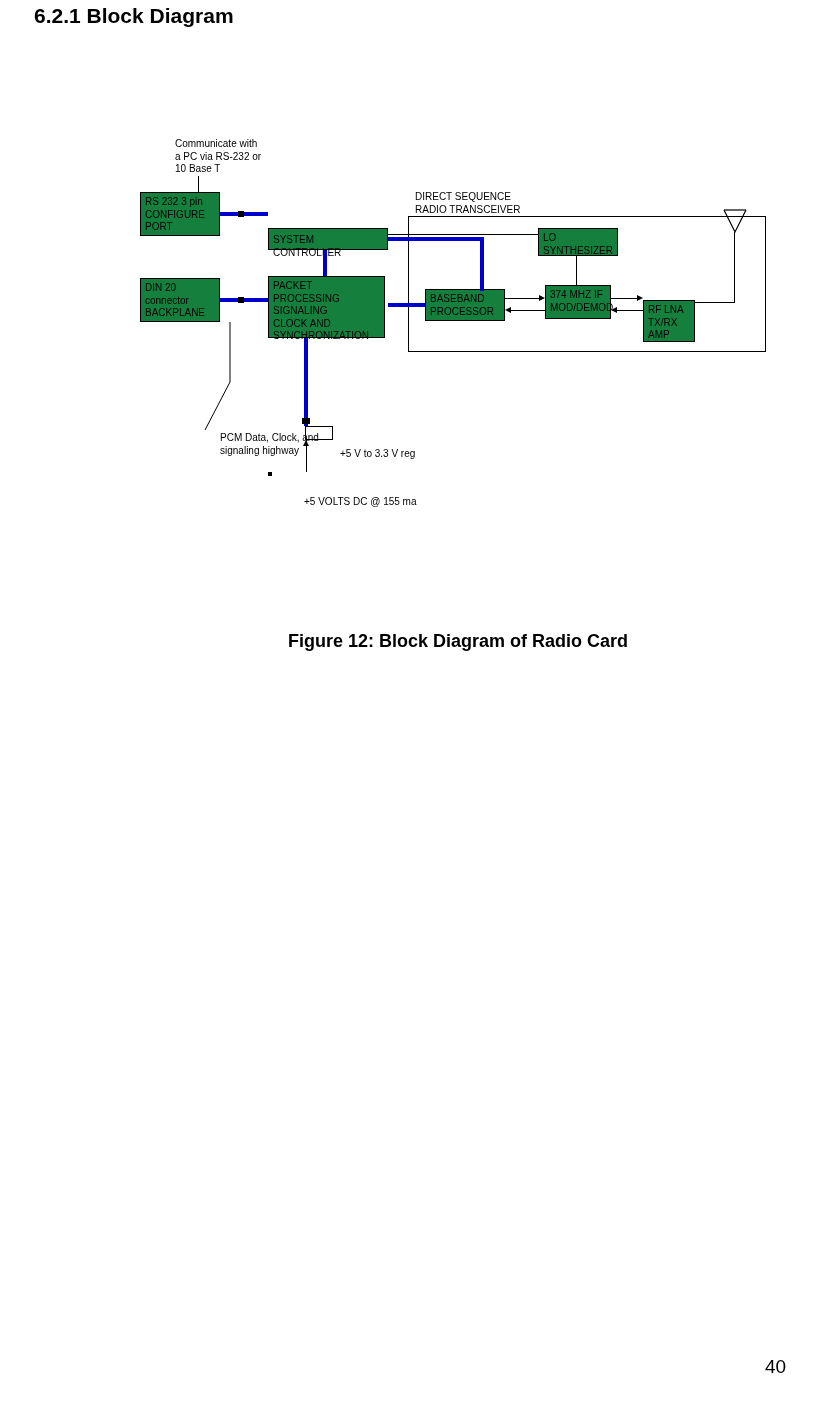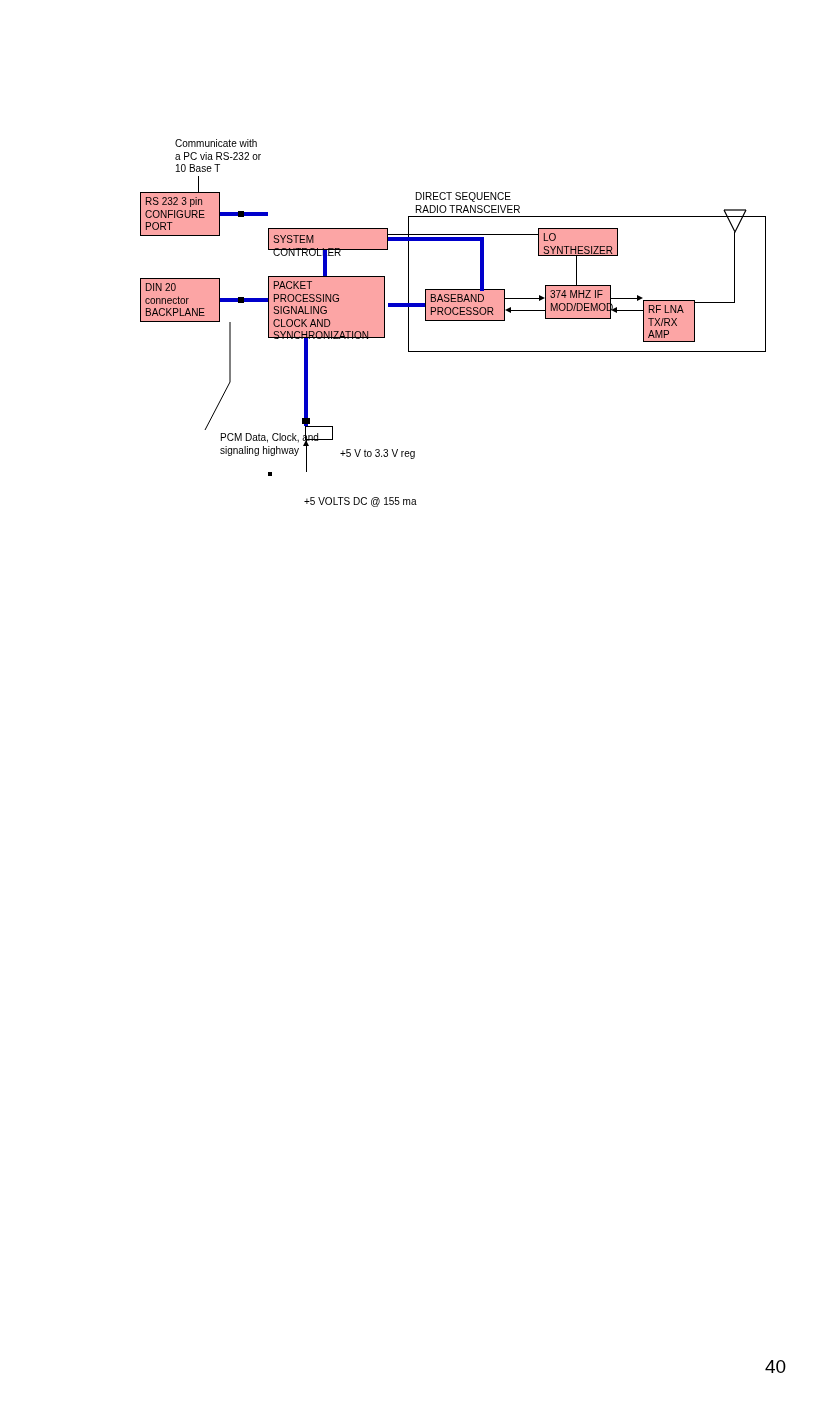--- a/index.html
+++ b/index.html
@@ -2,35 +2,36 @@
 <html><head>
 <meta charset="utf-8">
 <style>
   html,body{margin:0;padding:0;background:#fff;font-family:Arial,Helvetica,sans-serif;color:#000}
   .page{position:relative;width:829px;height:1416px}
   .section-heading{position:absolute;left:34px;top:4px;font-size:21px;font-weight:bold}
   .figure-caption{position:absolute;left:288px;top:631px;font-size:18px;font-weight:bold}
   .footer-title{position:absolute;left:140px;top:1356px;font-size:19px}
   .footer-pageno{position:absolute;left:765px;top:1356px;font-size:19px}
   .diagram{position:absolute;left:140px;top:120px;width:628px;height:340px}
-  .blk{position:absolute;border:1px solid #000;font-size:10px;color:#000;box-sizing:border-box;padding:3px 4px;line-height:1.25;background:#fca5a5}
+  .blk{position:absolute;border:1px solid #000;font-size:10px;color:#000;box-sizing:border-box;padding:3px 4px;line-height:1.25;background:#15803d}
   .lbl{position:absolute;font-size:10px;color:#000;line-height:1.25;white-space:pre}
   .group{position:absolute;border:1px solid #000;box-sizing:border-box}
   .bluewire{position:absolute;background:#0000cc}
   .thinwire{position:absolute;background:#000}
   .arrowR{position:absolute;width:0;height:0;border-top:3px solid transparent;border-bottom:3px solid transparent;border-left:6px solid #000}
   .arrowL{position:absolute;width:0;height:0;border-top:3px solid transparent;border-bottom:3px solid transparent;border-right:6px solid #000}
   .arrowU{position:absolute;width:0;height:0;border-left:3px solid transparent;border-right:3px solid transparent;border-bottom:6px solid #000}
   .pad{position:absolute;background:#000}
   .antenna{position:absolute}
 </style>
 </head>
 <body>
 <div class="page">
 
+<div class="section-heading">6.2.1  Block Diagram</div>
 
 <div class="diagram">
 
   <div class="lbl" style="left:35px;top:18px">Communicate with<br>a PC via RS-232 or<br>10 Base T</div>
   <div class="lbl" style="left:80px;top:312px">PCM Data, Clock, and<br>signaling highway</div>
   <div class="lbl" style="left:275px;top:71px">DIRECT SEQUENCE<br>RADIO TRANSCEIVER</div>
   <div class="lbl" style="left:200px;top:328px">+5 V to 3.3 V reg</div>
   <div class="lbl" style="left:164px;top:376px">+5 VOLTS DC @ 155 ma</div>
 
   <div class="group" style="left:268px;top:96px;width:358px;height:136px"></div>
@@ -84,16 +85,17 @@
 
   <div class="thinwire" style="left:128px;top:352px;width:4px;height:4px"></div>
   <div class="pad" style="left:98px;top:91px;width:6px;height:6px"></div>
   <div class="pad" style="left:98px;top:177px;width:6px;height:6px"></div>
   <div class="pad" style="left:162px;top:298px;width:8px;height:6px"></div>
   <div class="thinwire" style="left:166px;top:320px;width:1px;height:32px"></div>
   <div class="arrowU" style="left:163px;top:320px;border-bottom-color:#000"></div>
 
 </div>
 
+<div class="figure-caption">Figure 12: Block Diagram of Radio Card</div>
 
 <div class="footer-pageno">40</div>
 
 </div>
 
 </body></html>

